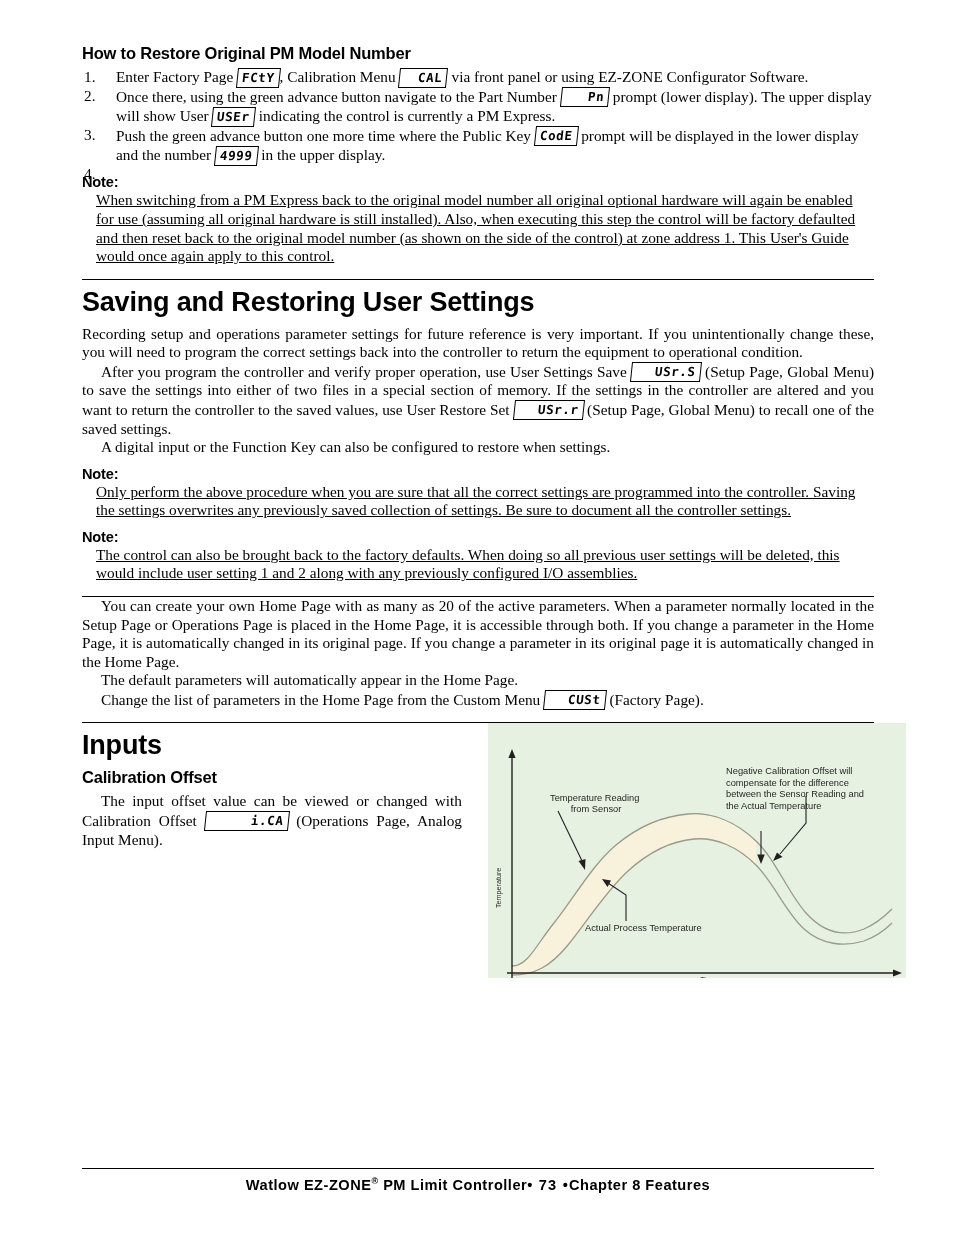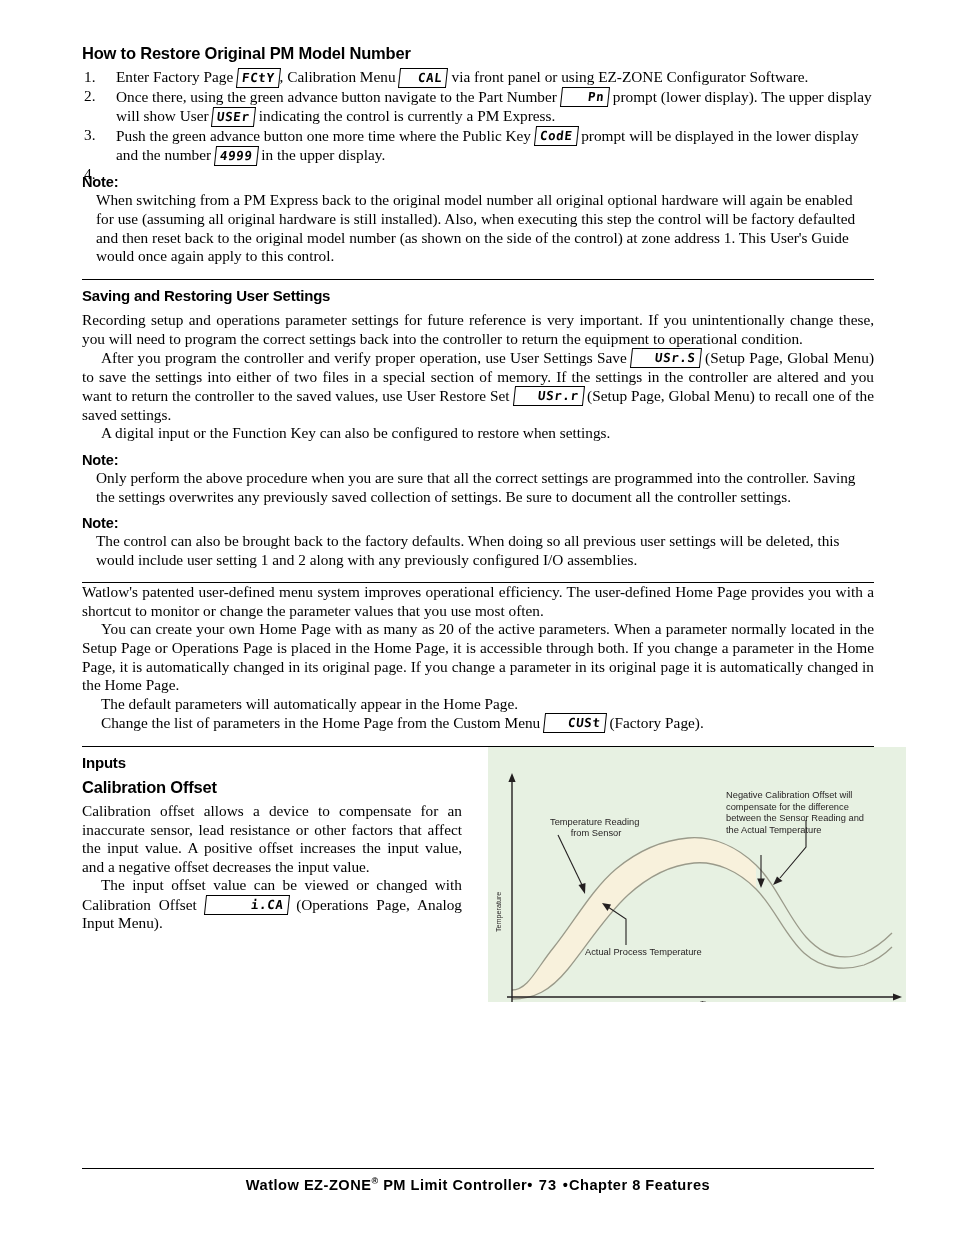--- a/index.html
+++ b/index.html
@@ -35,21 +35,21 @@
     font-size: 16.5px;
     margin: 0 0 5px 0;
     line-height: 1.15;
   }
   .rule-top {
     border-top: 1.6px solid #000;
     margin: 13px 0 0 0;
     height: 0;
   }
   h1.sect {
-    font-size: 15px;
+    font-size: 27px;
     margin: 7px 0 7px 0;
     line-height: 1.15;
   }
   h2.sub {
     font-size: 16.5px;
     margin: 0 0 5px 0;
     line-height: 1.15;
   }
 
   
@@ -89,20 +89,21 @@
   
   .note-label {
     font-size: 14.6px;
     margin: 9px 0 1px 0;
   }
   .note-body {
     font-size: 15.3px;
     line-height: 1.215;
     margin-left: 14px;
     text-align: left;
+    text-decoration: underline;
   }
 
   
   .seg {
     display: inline-block;
     border: 1.2px solid #000;
     background: #fff;
     font-family: "DejaVu Sans Mono", monospace;
     font-weight: bold;
     font-size: 12.5px;
@@ -209,32 +210,30 @@
     <p class="body indent nojust">A digital input or the Function Key can also be configured to restore when settings.</p>
 
     <div class="note-label">Note:</div>
     <div class="note-body">Only perform the above procedure when you are sure that all the correct settings are programmed into the controller. Saving the settings overwrites any previously saved collection of settings. Be sure to document all the controller settings.</div>
 
     <div class="note-label">Note:</div>
     <div class="note-body">The control can also be brought back to the factory defaults. When doing so all previous user settings will be deleted, this would include user setting 1 and 2 along with any previously configured I/O assemblies.</div>
 
     <div class="rule-top"></div>
 
-    <p class="body">Watlow's patented user-defined menu system improves operational efficiency. The user-defined Home Page provides you with a shortcut to monitor or change the parameter values that you use most often.</p>
     <p class="body indent">You can create your own Home Page with as many as 20 of the active parameters. When a parameter normally located in the Setup Page or Operations Page is placed in the Home Page, it is accessible through both. If you change a parameter in the Home Page, it is automatically changed in its original page. If you change a parameter in its original page it is automatically changed in the Home Page.</p>
     <p class="body indent nojust">The default parameters will automatically appear in the Home Page.</p>
     <p class="body indent nojust">Change the list of parameters in the Home Page from the Custom Menu <span class="seg">CUSt</span> (Factory Page).</p>
 
     <div class="rule-top"></div>
 
     <div class="inputs-wrap">
       <div class="col-left">
         <h1 class="sect">Inputs</h1>
         <h2 class="sub">Calibration Offset</h2>
-        <p class="body">Calibration offset allows a device to compensate for an inaccurate sensor, lead resistance or other factors that affect the input value. A positive offset increases the input value, and a negative offset decreases the input value.</p>
         <p class="body indent">The input offset value can be viewed or changed with Calibration Offset <span class="seg pad-left">i.CA</span> (Operations Page, Analog Input Menu).</p>
       </div>
 
       <div class="col-right">
         <div class="figure">
           <svg width="418" height="255" viewBox="0 0 418 255" xmlns="http://www.w3.org/2000/svg">
 
             <rect x="0" y="0" width="418" height="255" fill="#e7f1e2"></rect>
 
             <path d="M 24,243 C 40,243 48,222 66,200 C 84,178 104,142 128,122 C 152,102 176,93 200,91 C 224,89 248,99 268,118 L 268,142 C 250,124 228,114 206,116 C 184,118 162,128 140,148 C 118,168 98,200 80,222 C 62,244 46,252 24,252 Z" fill="#f8f1dc" stroke="none"></path>

